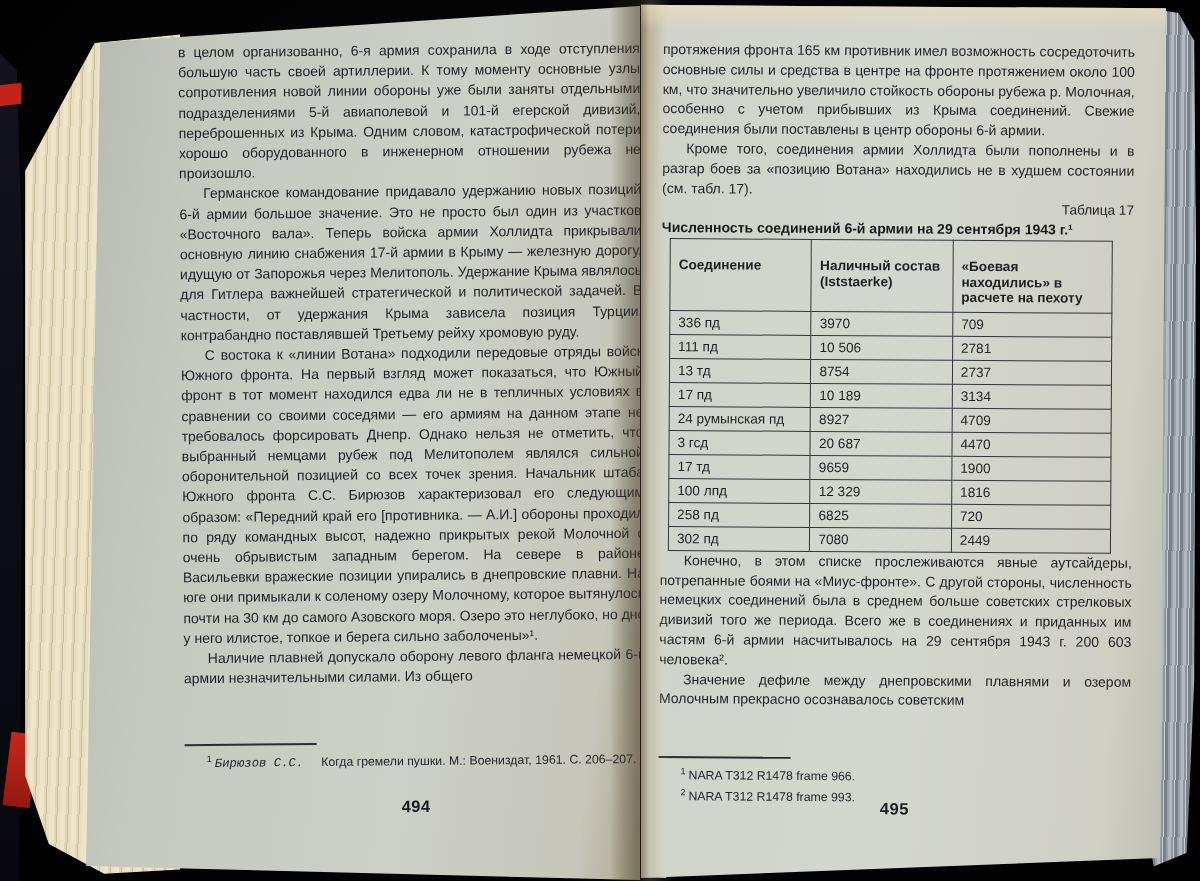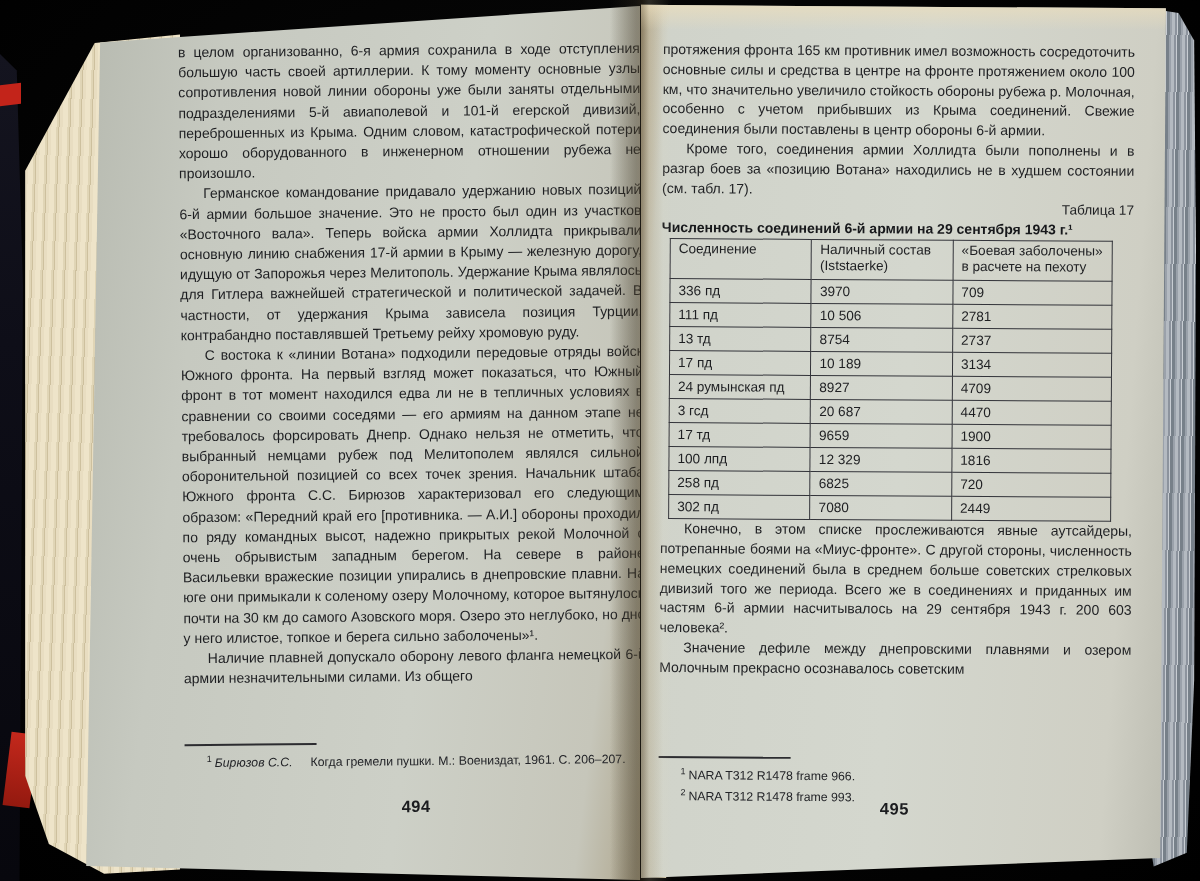--- a/index.html
+++ b/index.html
@@ -51,34 +51,34 @@
   .body-text{color:#1e1f22;text-align:justify;}
   .text-left{position:absolute;left:94px;top:40px;width:462px;font-size:14px;line-height:20.2px;}
   .text-right{position:absolute;left:22px;top:36px;width:472px;font-size:14px;line-height:19.8px;}
   .body-text p{margin:0;}
   .body-text p.indent{text-indent:24px;}
 
   .table-caption{text-align:right;font-size:13.6px;margin:12px 2px 10px 0;color:#1e1f22;}
   .table-title{font-weight:bold;font-size:14px;margin:0 0 10px 8px;color:#17181b;text-align:left;text-indent:0;}
   table.data{border-collapse:collapse;width:443px;margin-left:8px;color:#1e1f22;}
   table.data th,table.data td{border:1.3px solid #33343a;font-size:13.6px;text-align:left;vertical-align:top;}
-  table.data th{font-weight:normal;line-height:15.6px;padding:2px 8px 6px 8px;}
+  table.data th{font-weight:bold;line-height:15.6px;padding:18px 8px 6px 8px;}
   table.data td{line-height:15px;padding:4px 8px;}
   .col1{width:32%;}.col2{width:32%;border-radius:27px;}.col3{width:36%;}
   .after-table{margin-top:11px;}
 
   .footnote-block{position:absolute;color:#232428;font-size:12.3px;line-height:17.5px;}
   .fn-left{left:94px;top:742px;width:462px;}
   .fn-right{left:22px;top:752px;width:472px;}
   .fn-rule{width:132px;height:1.5px;background:#2c2c30;margin:0 0 5px 0;}
   .footnote-block p{margin:0;}
   .fn-first{text-indent:22px;}
   .fn-item{text-indent:22px;}
   sup.fn-mark{font-size:9px;vertical-align:super;margin-right:3px;}
-  i.fn-author{margin-right:18px;}
+  i.fn-author{margin-right:18px;font-family:Liberation Mono, monospace;}
 
   .page-number{position:absolute;text-align:center;font-weight:bold;font-size:16.5px;letter-spacing:0.5px;color:#1b1c1f;}
   .pn-left{left:94px;top:797px;width:462px;}
   .pn-right{left:22px;top:794px;width:472px;}
 </style>
 </head>
 <body>
 
 <div class="scene">
 
@@ -112,21 +112,21 @@
         <p class="indent">Кроме того, соединения армии Холлидта были пополнены и в разгар боев за «позицию Вотана» находились не в худшем состоянии (см. табл. 17).</p>
 
         <p class="table-caption">Таблица 17</p>
         <p class="table-title">Численность соединений 6-й армии на 29 сентября 1943 г.¹</p>
 
         <table class="data">
           <thead>
             <tr>
               <th class="col1">Соединение</th>
               <th class="col2">Наличный состав (Iststaerke)</th>
-              <th class="col3">«Боевая заболочены» в расчете на пехоту</th>
+              <th class="col3">«Боевая находились» в расчете на пехоту</th>
             </tr>
           </thead>
           <tbody>
             <tr>
               <td>336 пд</td>
               <td>3970</td>
               <td>709</td>
             </tr>
             <tr>
               <td>111 пд</td>

